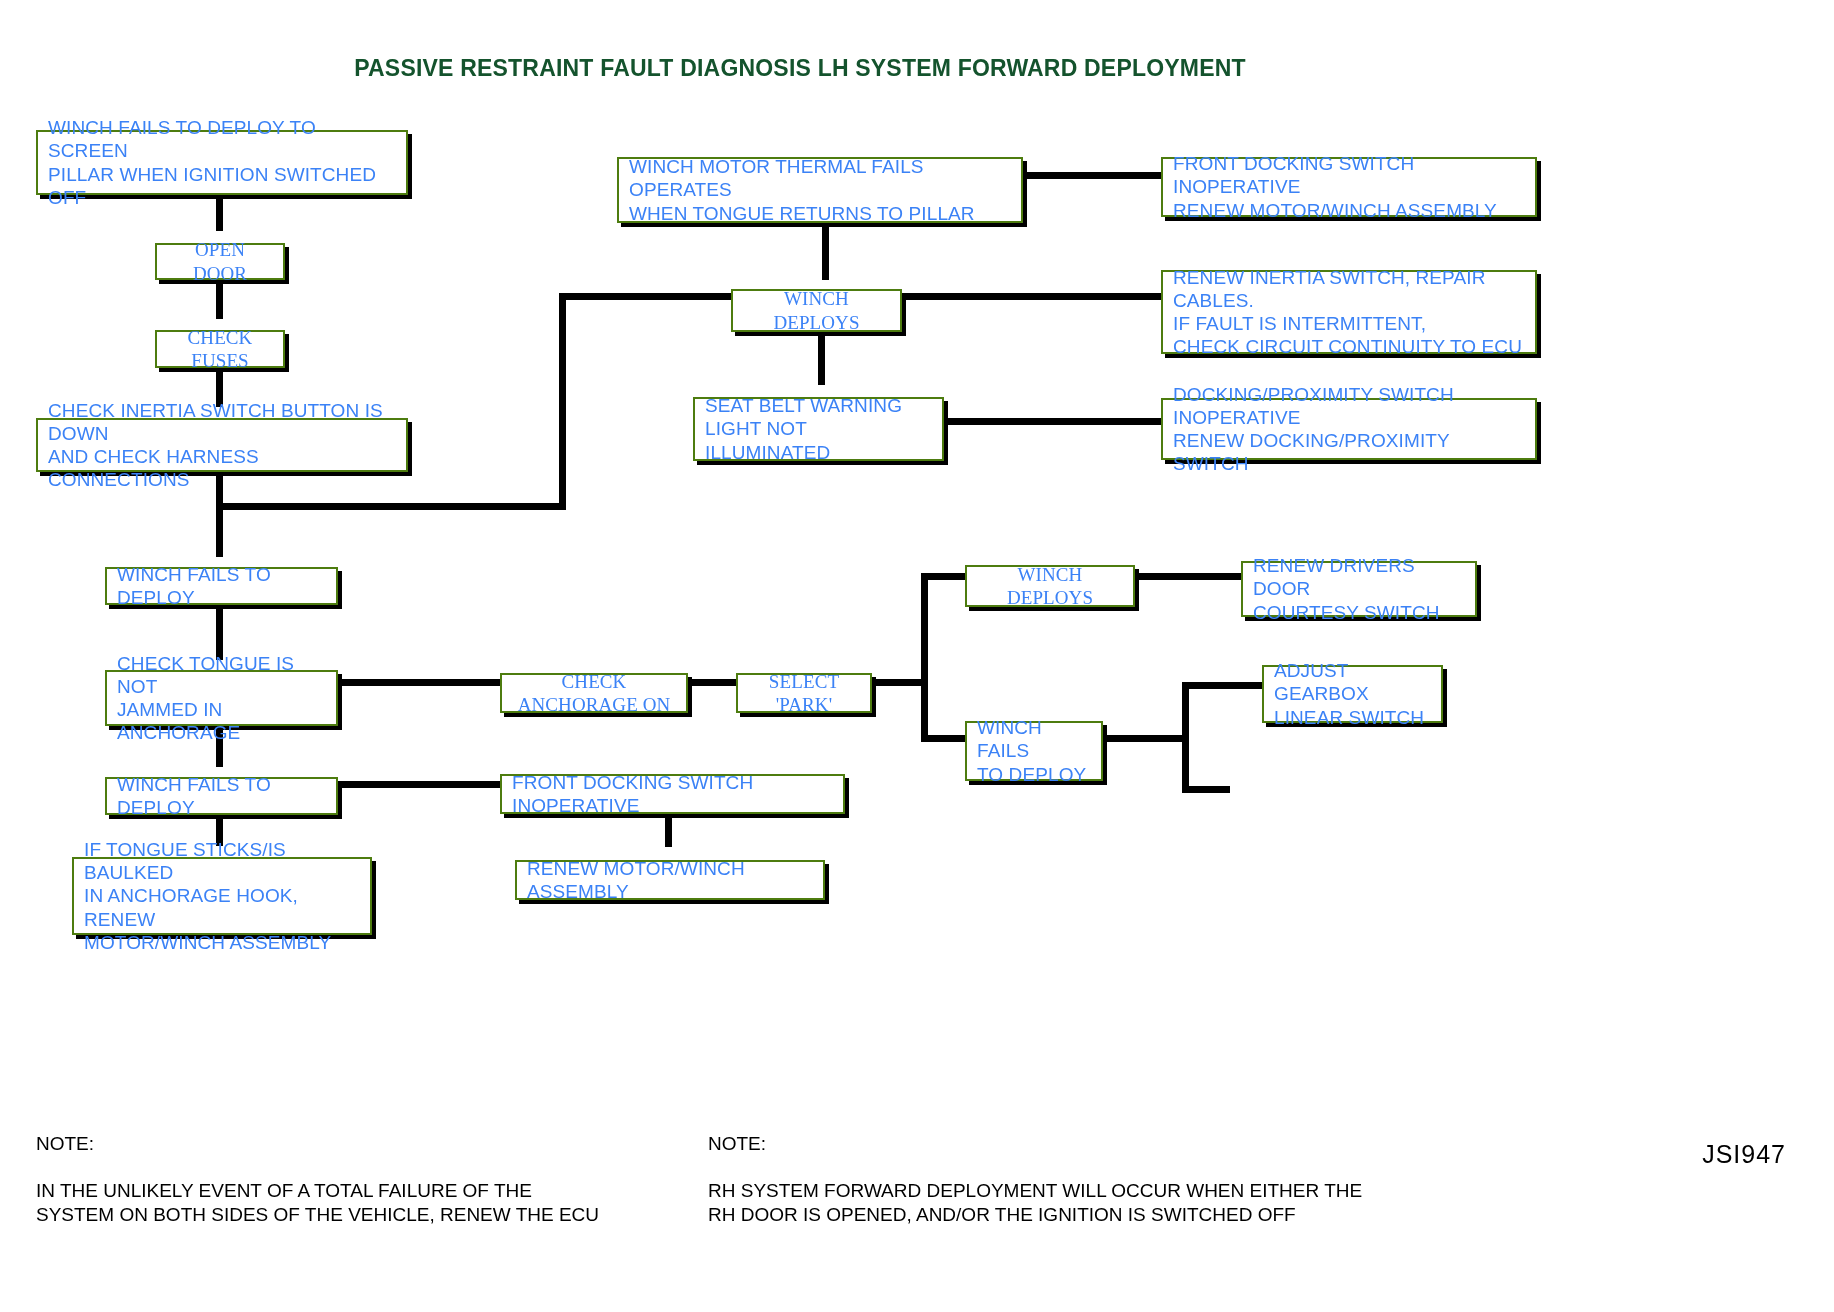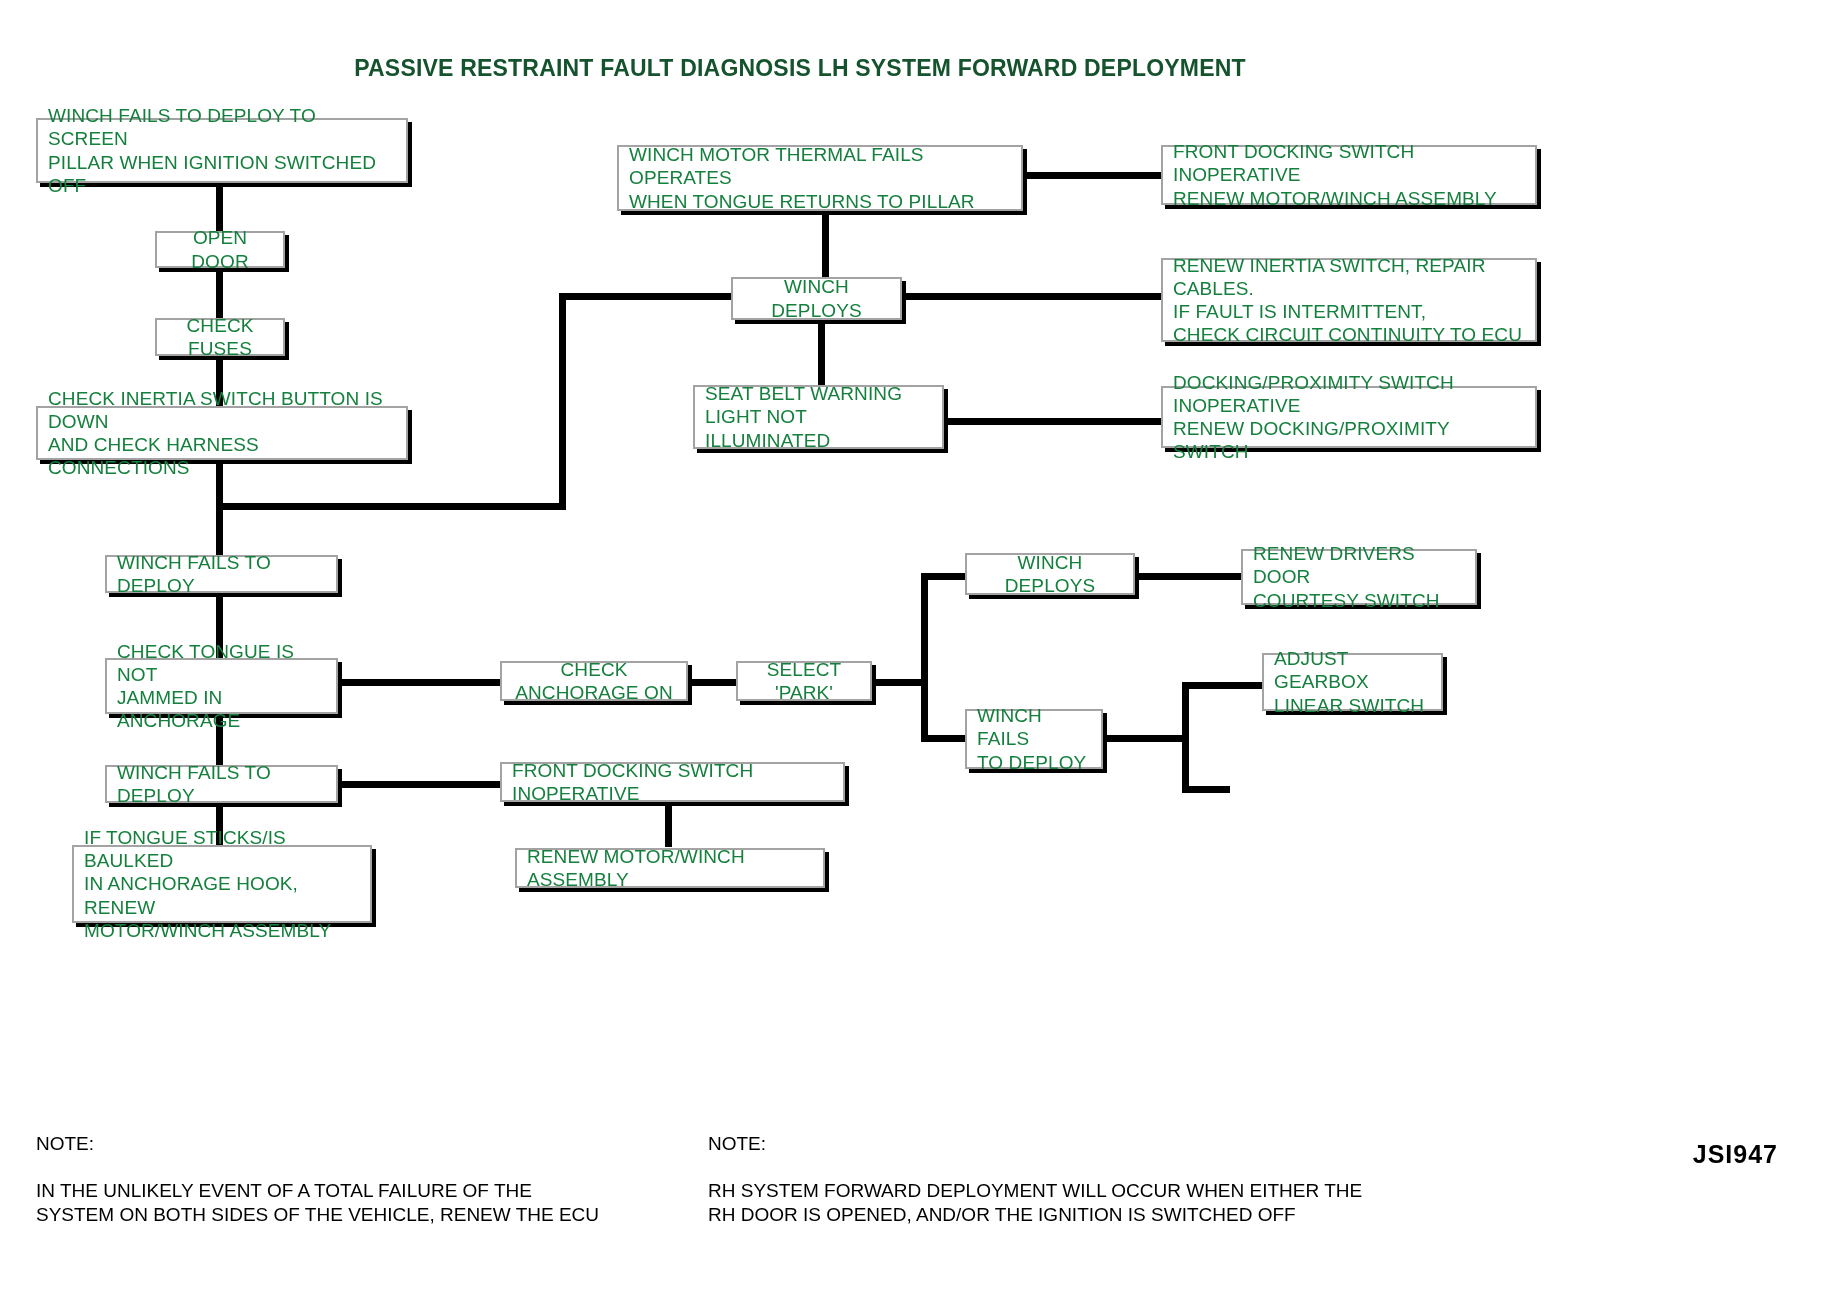--- a/index.html
+++ b/index.html
@@ -24,57 +24,58 @@
     font-size: 23px;
     font-weight: bold;
     letter-spacing: 0.2px;
     color: #14532d;
   }
   
   .node {
     position: absolute;
     box-sizing: border-box;
     background: #ffffff;
-    border: 2px solid #a3a3a3;
+    border: 2px solid #4d7c0f;
     box-shadow: 4px 4px 0 0 #000000;
     display: flex;
     align-items: center;
     padding: 4px 10px;
-    color: #15803d;
+    color: #3b82f6;
     font-size: 19px;
     line-height: 1.22;
     letter-spacing: 0.1px;
     z-index: 3;
+    margin-top: 12px;
   }
   .node .txt { white-space: pre-line; display: block; width: 100%; }
-  .node.center { justify-content: flex-end; text-align: center; }
+  .node.center { justify-content: flex-end; text-align: center; font-family: Liberation Serif, serif; }
   .node.left { justify-content: flex-start; text-align: left; }
 
   
   .edge {
     position: absolute;
     background: #000000;
     z-index: 1;
   }
   
   .note {
     position: absolute;
     color: #000000;
     font-size: 19px;
     line-height: 1.25;
     white-space: pre-line;
     font-weight: 500;
   }
   .note .note-head { display: block; }
   #figure-code {
     position: absolute;
-    right: 56px;
+    right: 48px;
     top: 1140px;
     font-size: 25px;
-    font-weight: bold;
+    font-weight: normal;
     letter-spacing: 1px;
     color: #000000;
   }
 </style>
 </head>
 <body>
 
 <div id="page">
 
   <div id="diagram-title">PASSIVE RESTRAINT FAULT DIAGNOSIS LH SYSTEM FORWARD DEPLOYMENT</div>

